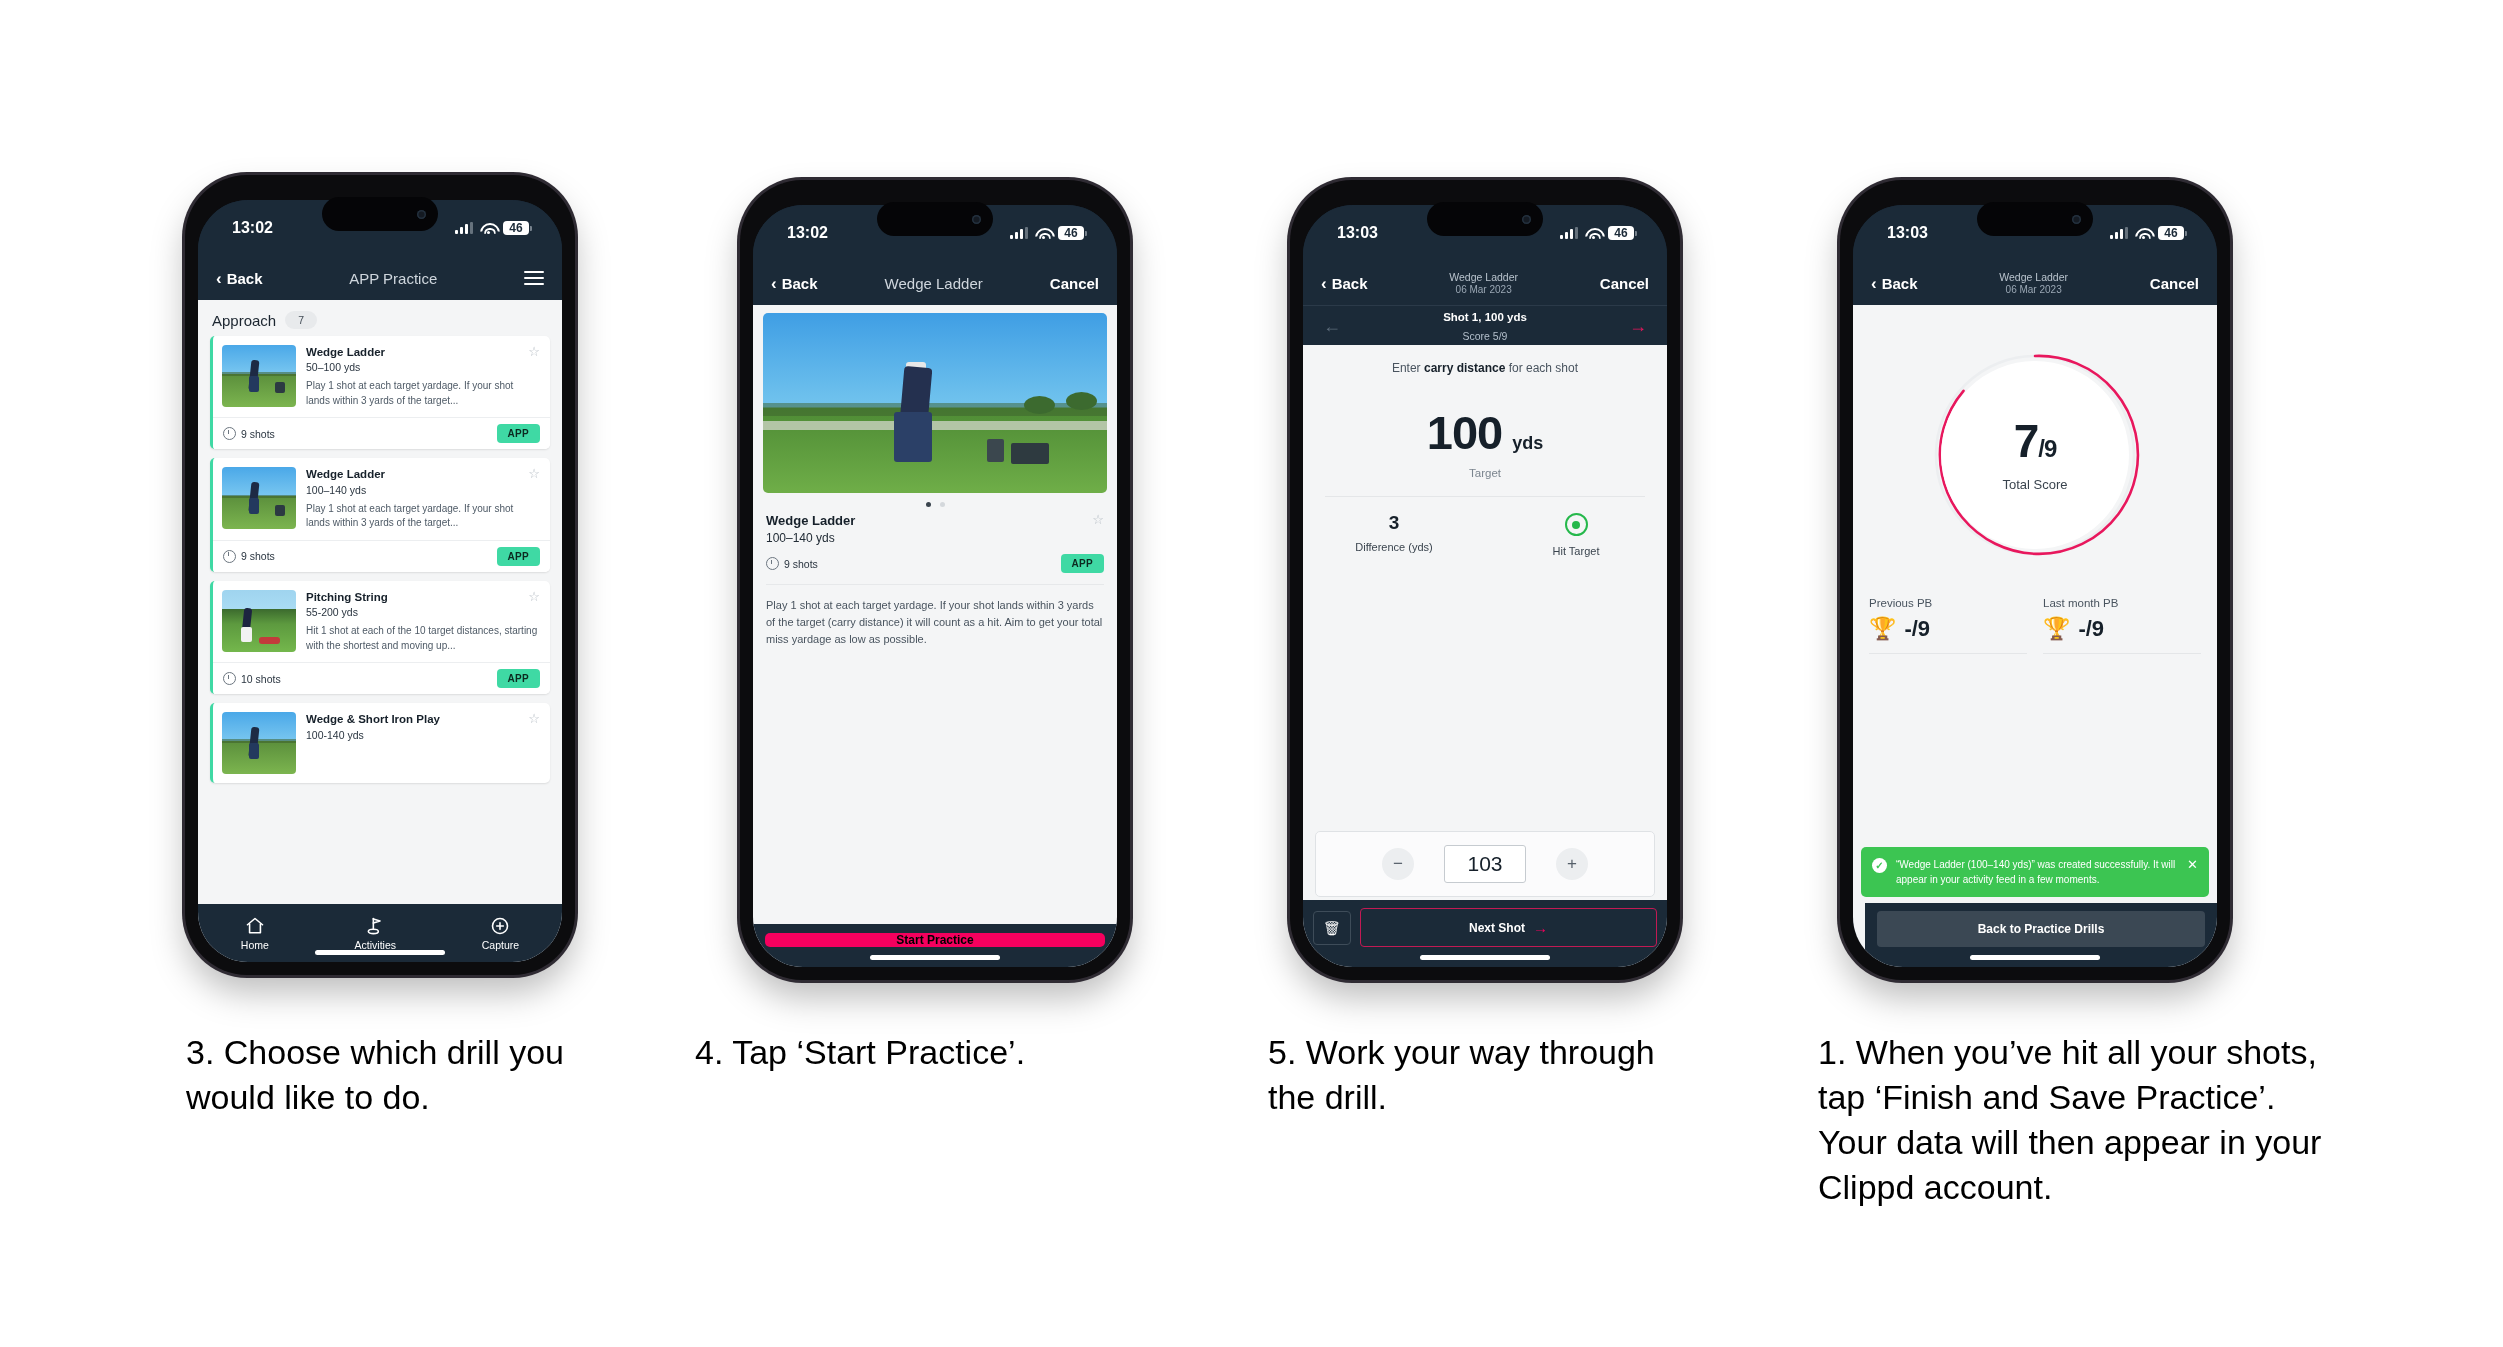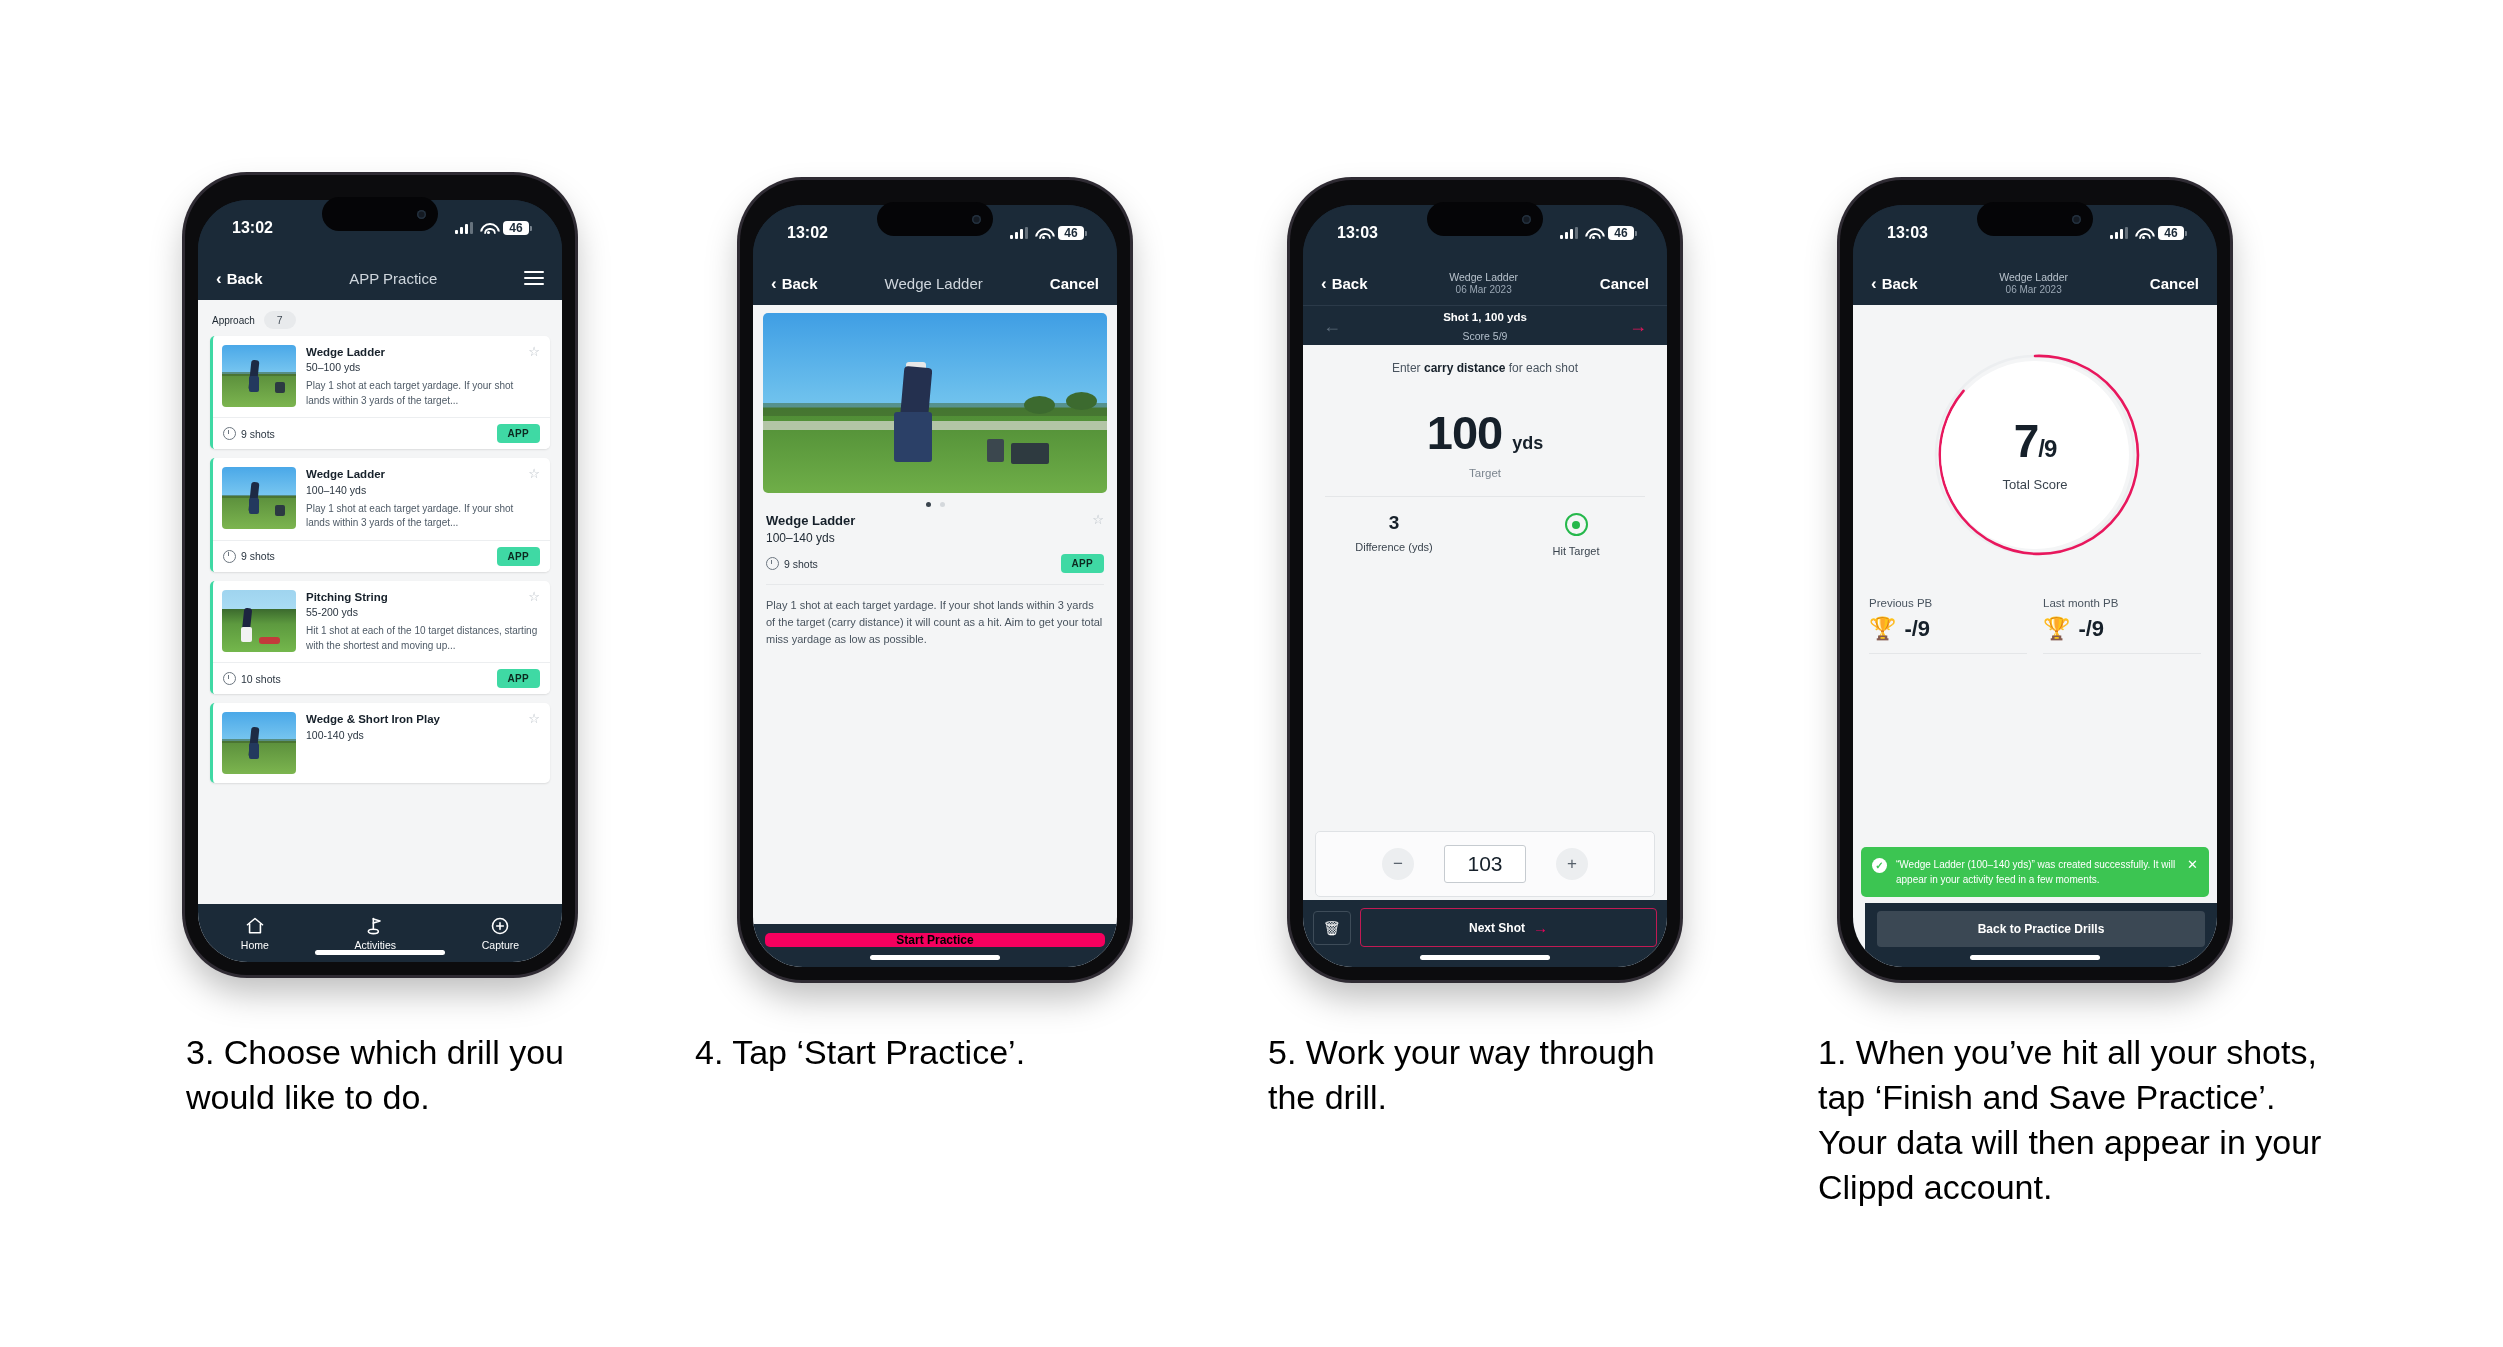--- a/index.html
+++ b/index.html
@@ -80,21 +80,21 @@
   .subnav .mid .b{font-size:10.5px;color:#b3bfcb;}
   .arrowL,.arrowR{font-size:18px;line-height:1;}
   .arrowL{color:#5c6b7a;}
   .arrowR{color:#e8175d;}
 
   
   .body-area{flex:1 1 auto;background:#f4f5f6;overflow:hidden;position:relative;}
 
   
   .chiprow{display:flex;align-items:center;gap:9px;padding:11px 14px 7px;}
-  .chip-label{font-size:10px;color:#1c2630;}
+  .chip-label{font-size:15px;color:#1c2630;}
   .chip-count{background:#e8eaec;color:#414b55;border-radius:11px;font-size:10.5px;
     padding:3px 13px;}
   .card{
     margin:0 12px 9px;background:#fff;border-radius:5px;overflow:hidden;
     border-left:3px solid #3fd9a4;box-shadow:0 1px 2px rgba(0,0,0,.10);
   }
   .card-top{display:flex;padding:9px 10px 9px 9px;gap:10px;}
   .thumb{width:74px;height:62px;border-radius:4px;flex:0 0 auto;overflow:hidden;position:relative;
     background:linear-gradient(#4aa8e8 0%,#78c6f0 46%,#5b8f3c 47%,#7cb54f 100%);}
   .thumb .hz{position:absolute;left:0;right:0;top:44%;height:6%;background:#3c5f2c;opacity:.55;}

